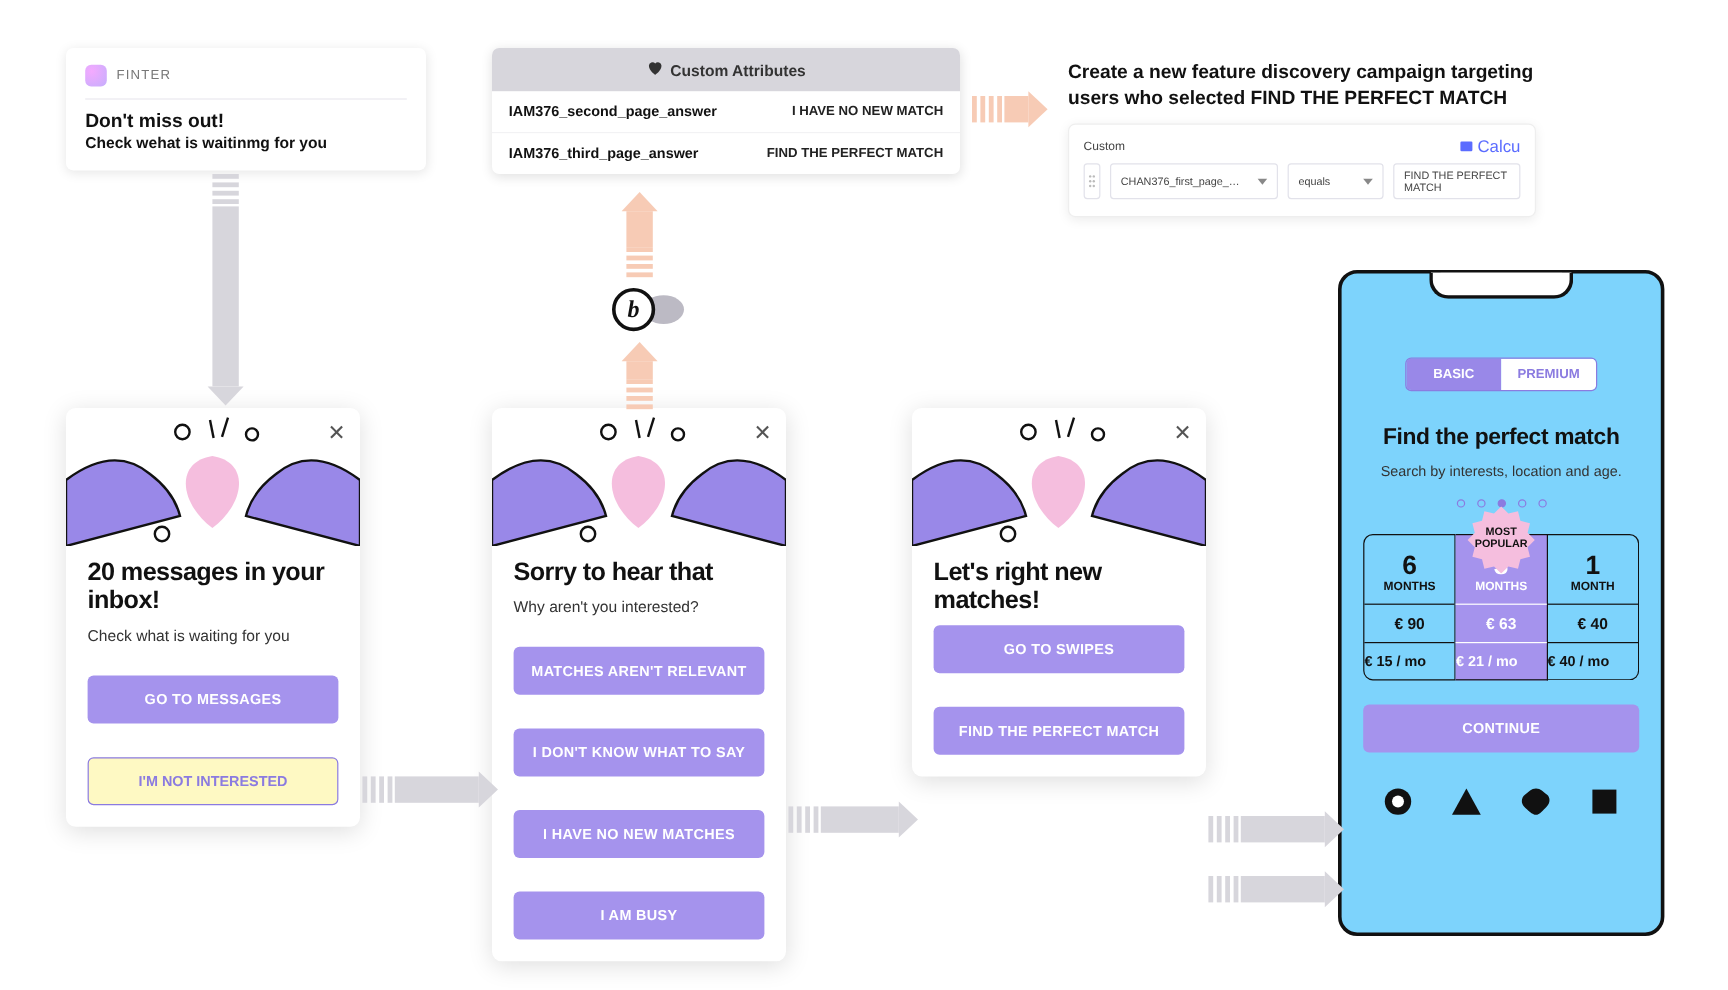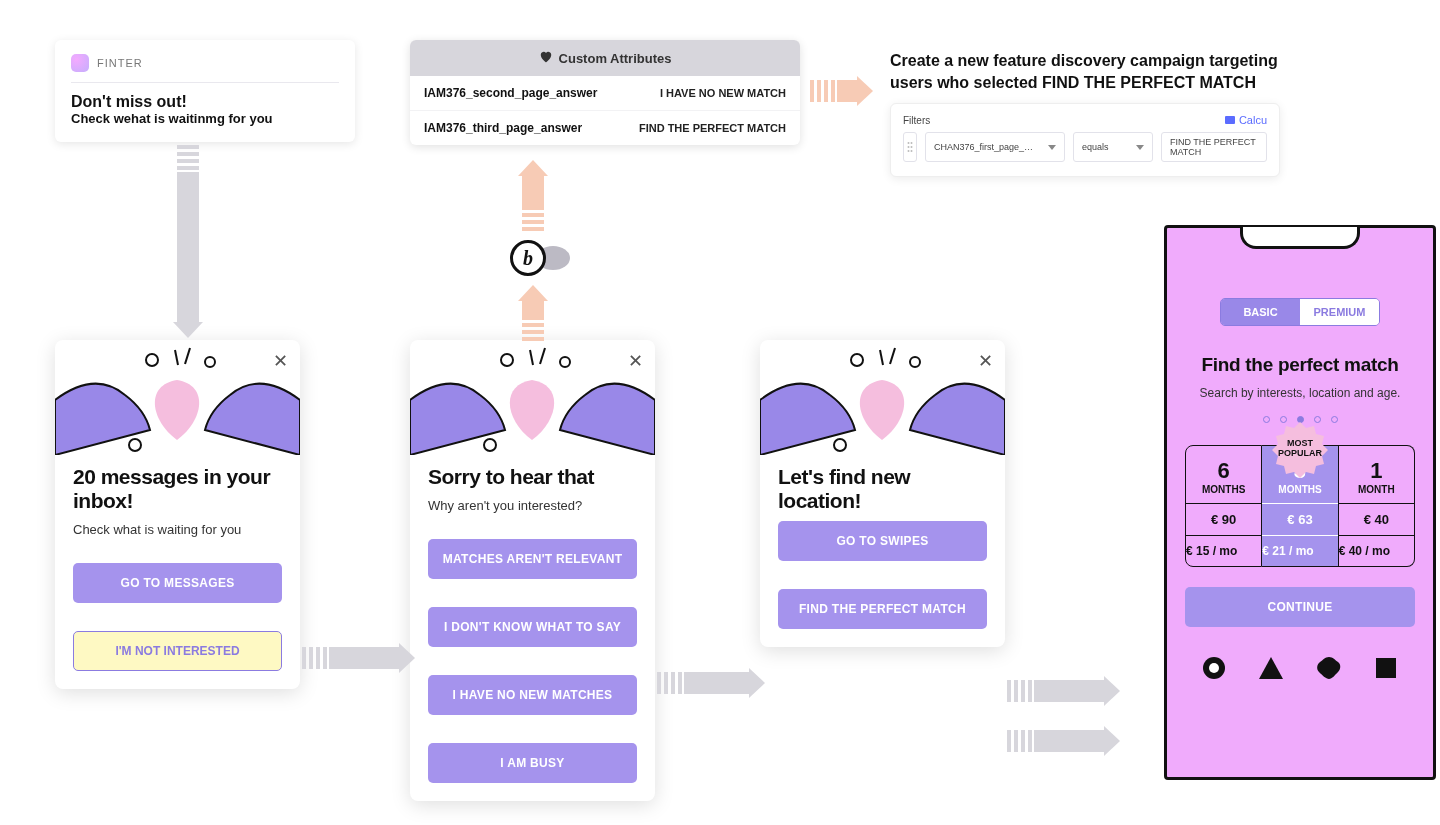--- a/index.html
+++ b/index.html
@@ -51,21 +51,21 @@
   .camp-panel {
     left: 890px; top: 50px; width: 390px;
   }
   .camp-title { font-size:16px; font-weight:800; line-height:1.35; margin-bottom:10px;}
   .camp-box {
     background:#fff; border:1px solid #eee; border-radius:6px;
     box-shadow:0 2px 10px rgba(0,0,0,0.08);
     padding:10px 12px 14px;
   }
   .camp-filters-row { display:flex; justify-content:space-between; align-items:center; font-size:10px; color:#444; margin-bottom:6px;}
-  .camp-calc { color:#5b6cff; font-size:11px; display:flex; align-items:center; gap:4px;padding-left:35px; }
+  .camp-calc { color:#5b6cff; font-size:14px; display:flex; align-items:center; gap:4px;padding-left:35px; }
   .camp-calc-ico { width:10px; height:8px; background:#5b6cff; border-radius:1px; }
   .camp-filter-cells { display:flex; gap:8px; align-items:stretch;}
   .camp-handle { width:14px; border:1px solid #e2e2ea; border-radius:3px; display:flex; align-items:center; justify-content:center;}
   .camp-cell {
     border:1px solid #e2e2ea; border-radius:3px; padding:4px 8px;
     font-size:9px; color:#444; display:flex; align-items:center; justify-content:space-between; gap:6px;
     background:#fff;
   }
   .camp-cell.attrname { width:140px; }
   .camp-cell.op { width:80px; }
@@ -96,22 +96,22 @@
     font-size:12px; font-weight:700; text-align:center; cursor:pointer;
   }
 
   
   .card1 { left:55px;  top:340px; }
   .card2 { left:410px; top:340px; }
   .card3 { left:760px; top:340px; }
 
   
   .phone {
-    left:1164px; top:225px; width:272px; height:555px;
-    border:3px solid #111; border-radius:4px; background:#f0abfc;
+    left:1115px; top:225px; width:272px; height:555px;
+    border:3px solid #111; border-radius:16px; background:#7dd3fc;
   }
   .phone-notch {
     position:absolute; left:50%; top:-1px; transform:translateX(-50%);
     width:120px; height:22px; border:3px solid #111; border-top:none;
     border-radius: 0 0 16px 16px; background:#fff;
   }
   .phone-inner { padding: 70px 18px 18px; }
   .seg-tabs { display:flex; border:1px solid #8b7be0; border-radius:5px; overflow:hidden; width:160px; margin:0 auto 28px;}
   .seg-tab { flex:1; text-align:center; padding:7px 0; font-size:11px; font-weight:700; cursor:pointer;}
   .seg-tab.active { background:#9988e8; color:#fff;}
@@ -223,21 +223,21 @@
   <div class="attr-row">
     <span>IAM376_third_page_answer</span>
     <span class="attr-val">FIND THE PERFECT MATCH</span>
   </div>
 </div>
 
 <div class="abs camp-panel">
   <div class="camp-title">Create a new feature discovery campaign targeting users who selected FIND THE PERFECT MATCH</div>
   <div class="camp-box">
     <div class="camp-filters-row">
-      <span>Filters</span>
+      <span>Custom</span>
       <span class="camp-calc">
         <span class="camp-calc-ico"></span>
         <span>Calcu</span>
       </span>
     </div>
     <div class="camp-filter-cells">
       <div class="camp-handle">
         <svg width="6" height="12" viewBox="0 0 6 12">
             <circle cx="1.5" cy="2" r="1" fill="#bbb"></circle>
             <circle cx="4.5" cy="2" r="1" fill="#bbb"></circle>
@@ -316,21 +316,21 @@
       <path d="M245 60 Q205 30 175 55 Q155 70 150 90 L245 115 Z" fill="#9988e8" stroke="#111" stroke-width="2"></path>
       <circle cx="97" cy="20" r="6" fill="none" stroke="#111" stroke-width="2"></circle>
       <line x1="120" y1="10" x2="123" y2="25" stroke="#111" stroke-width="2"></line>
       <line x1="135" y1="8" x2="130" y2="24" stroke="#111" stroke-width="2"></line>
       <circle cx="155" cy="22" r="5" fill="none" stroke="#111" stroke-width="2"></circle>
       <path d="M122 100 C95 80 90 45 122 40 C154 45 149 80 122 100 Z" fill="#f5bede"></path>
       <circle cx="80" cy="105" r="6" fill="none" stroke="#111" stroke-width="2"></circle>
     </svg>
   </div>
   <div class="modal-body">
-    <div class="mod-title">Let's find new location!</div>
+    <div class="mod-title">Let's right new matches!</div>
     <button class="btn-primary">GO TO SWIPES</button>
     <button class="btn-primary" style="margin-bottom:0">FIND THE PERFECT MATCH</button>
   </div>
 </div>
 
 <div class="abs phone">
   <div class="phone-notch"></div>
   <div class="phone-inner">
     <div class="seg-tabs">
       <div class="seg-tab active">BASIC</div>

